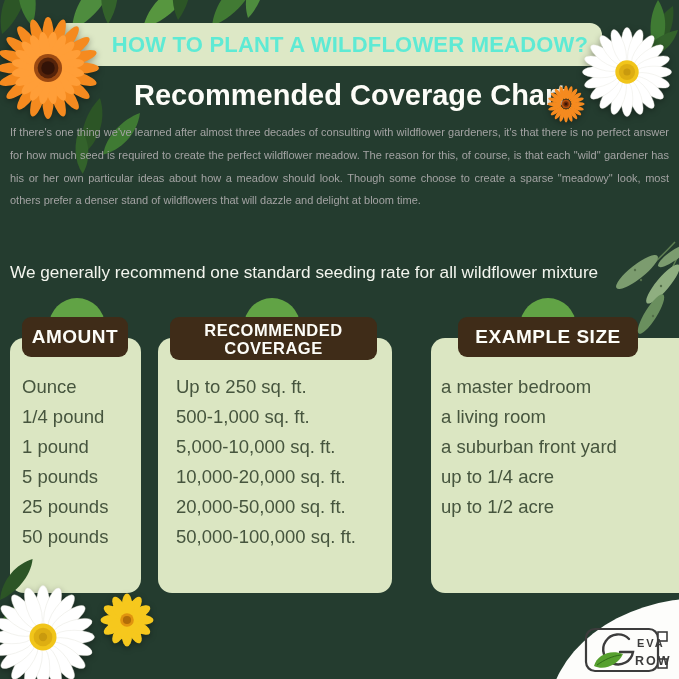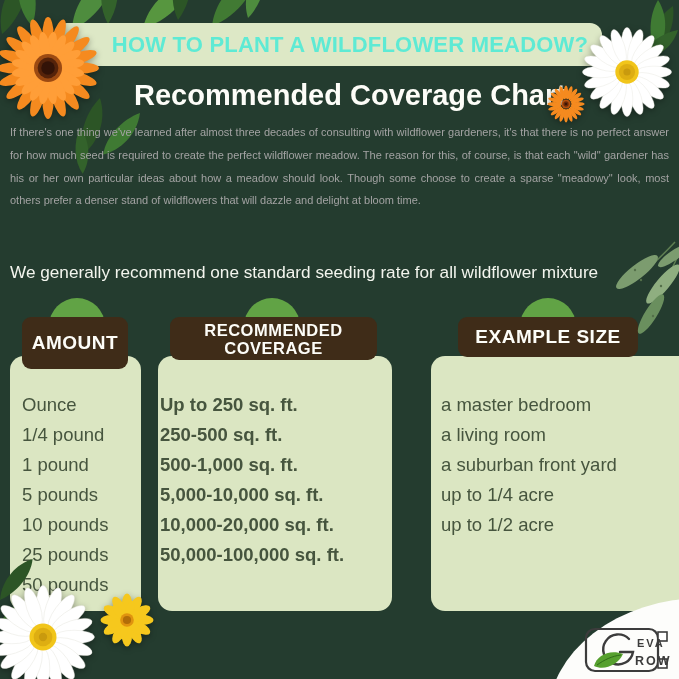--- a/index.html
+++ b/index.html
@@ -14,31 +14,31 @@
   .title{left:100px;top:23px;width:500px;height:43px;display:flex;align-items:center;justify-content:center;
     font-size:22px;font-weight:800;color:#5eead4;letter-spacing:.2px;z-index:3;white-space:nowrap;}
   .subtitle{left:120px;top:79px;width:460px;text-align:center;font-size:29px;font-weight:800;color:#fdfdf8;z-index:3;white-space:nowrap;}
   
   .intro{left:10px;top:121px;width:659px;font-size:11px;line-height:22.8px;color:#a3a3a3;text-align:justify;z-index:2;}
   .note{left:10px;top:262px;width:640px;font-size:17.2px;color:#f3f5ee;z-index:2;}
   
   .arch{top:298px;width:56px;height:28px;background:#61a345;border-radius:56px 56px 0 0;z-index:2;}
   .pill{background:#3f2c18;border-radius:9px;color:#fdfdf8;font-weight:800;display:flex;align-items:center;justify-content:center;
     text-align:center;z-index:4;letter-spacing:.5px;}
-  .pill-1{left:22px;top:317px;width:106px;height:52px;font-size:19px;text-align:center;}
+  .pill-1{left:22px;top:317px;width:106px;height:40px;font-size:19px;text-align:center;}
   .pill-2{left:170px;top:317px;width:207px;height:43px;font-size:16.5px;line-height:18px;padding:12px 14px;box-sizing:border-box;}
   .pill-3{left:458px;top:317px;width:180px;height:40px;font-size:19px;}
-  .panel{top:356px;height:255px;background:#dbe6c2;border-radius:14px;z-index:3;}
+  .panel{top:338px;height:255px;background:#dbe6c2;border-radius:14px;z-index:3;}
   .panel-1{left:10px;width:131px;}
   .panel-2{left:158px;width:234px;}
   .panel-3{left:403px;width:270px;margin-left:28px;}
   .rows{padding-top:34px;}
   .cell{height:30px;line-height:30px;font-size:18.5px;color:#46553e;white-space:nowrap;overflow:hidden;}
   .panel-1 .cell{padding-left:12px;}
-  .panel-2 .cell{padding-left:2px;font-weight:bold;}
+  .panel-2 .cell{padding-left:18px;}
   .panel-3 .cell{padding-left:10px;}
   
   .flower{z-index:6;filter:drop-shadow(0 2px 3px rgba(0,0,0,.35));}
   .foliage{z-index:1;}
   .foliage-over{z-index:5;}
   .disc{left:548px;top:598px;width:310px;height:240px;background:#fdfdfb;border-radius:50%;z-index:5;}
   .logo{z-index:6;}
   .logo text{font-family:"Liberation Sans",sans-serif;font-weight:600;fill:#3c3c3c;}
 </style>
 </head>
@@ -200,33 +200,32 @@
 <div class="abs arch" style="left:49px"></div>
 <div class="abs arch" style="left:244px"></div>
 <div class="abs arch" style="left:520px"></div>
 
 <section class="abs panel panel-1">
   <div class="rows">
     <div class="cell">Ounce</div>
     <div class="cell">1/4 pound</div>
     <div class="cell">1 pound</div>
     <div class="cell">5 pounds</div>
-    <div class="cell">10 pounds</div>
     <div class="cell">25 pounds</div>
     <div class="cell">50 pounds</div>
   </div>
 </section>
 
 <section class="abs panel panel-2">
   <div class="rows">
     <div class="cell">Up to 250 sq. ft.</div>
-    <div class="cell">250-500 sq. ft.</div>
     <div class="cell">500-1,000 sq. ft.</div>
     <div class="cell">5,000-10,000 sq. ft.</div>
     <div class="cell">10,000-20,000 sq. ft.</div>
+    <div class="cell">20,000-50,000 sq. ft.</div>
     <div class="cell">50,000-100,000 sq. ft.</div>
   </div>
 </section>
 
 <section class="abs panel panel-3">
   <div class="rows">
     <div class="cell">a master bedroom</div>
     <div class="cell">a living room</div>
     <div class="cell">a suburban front yard</div>
     <div class="cell">up to 1/4 acre</div>

